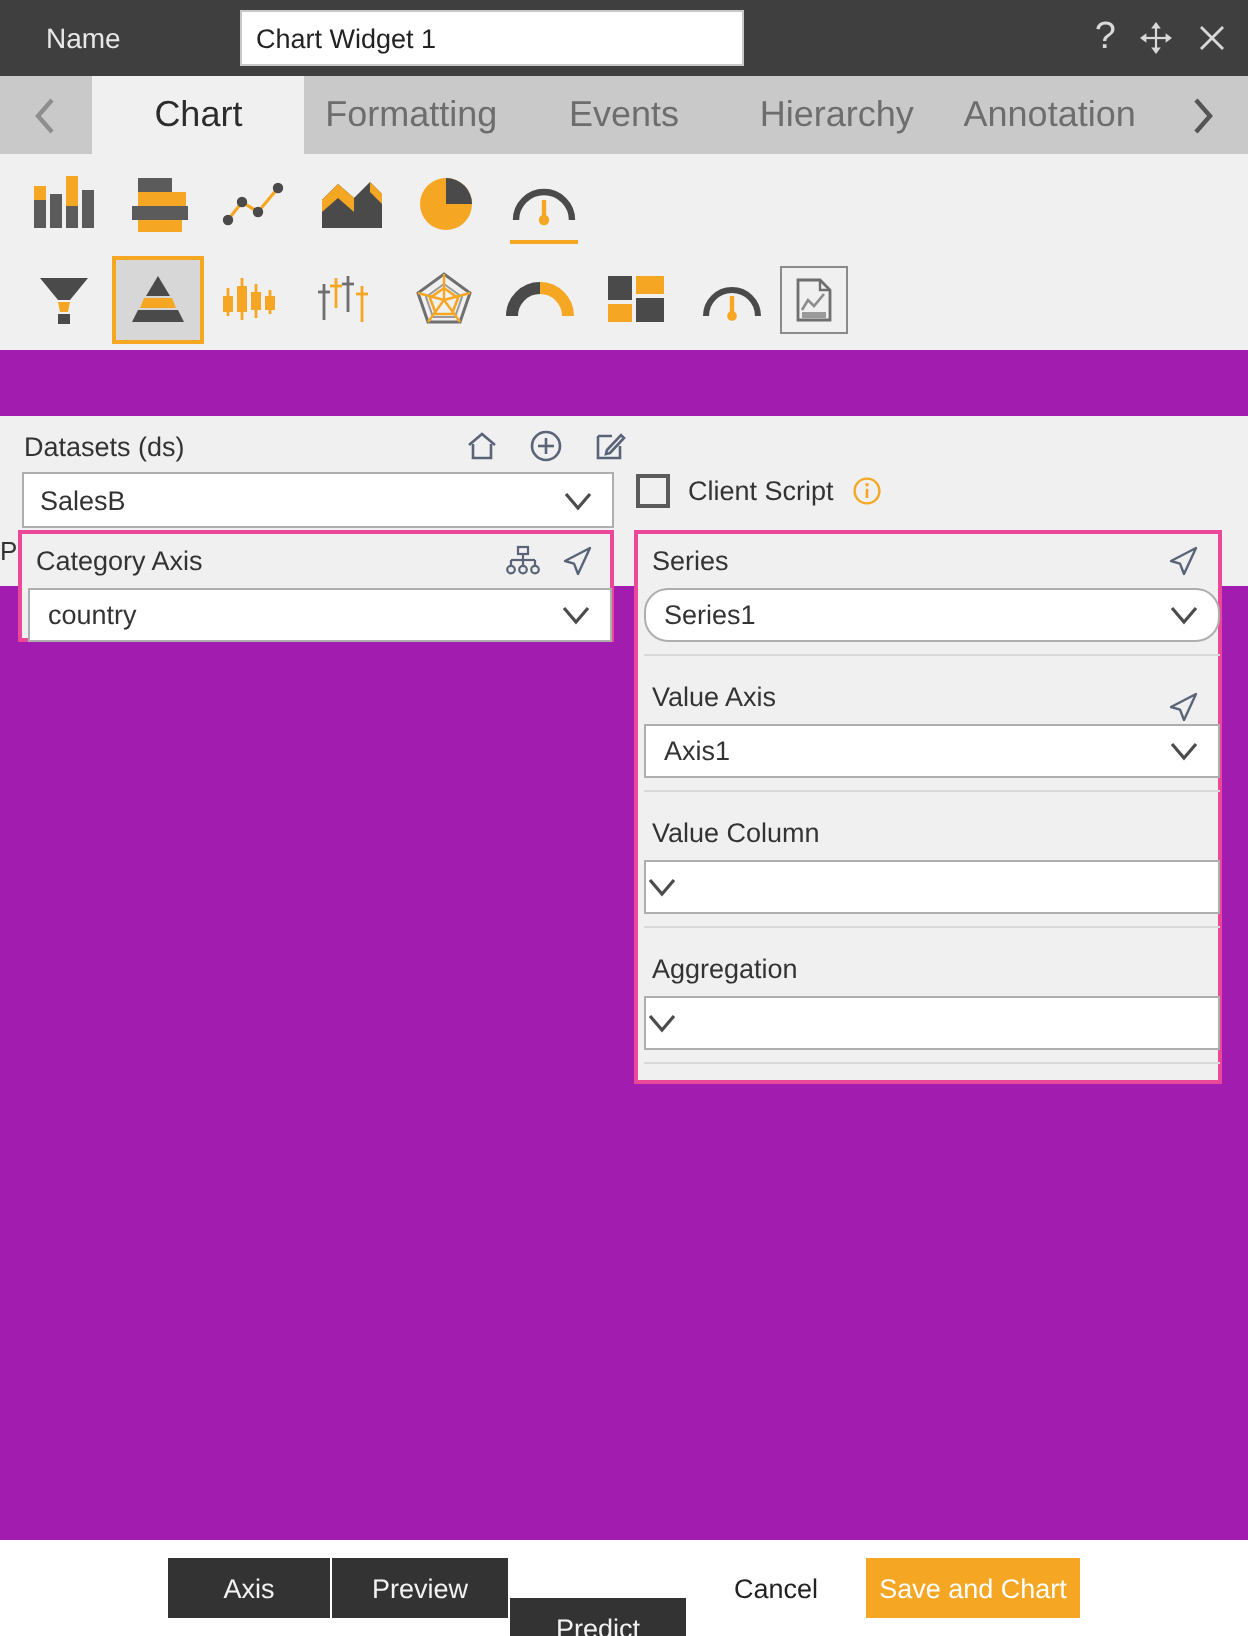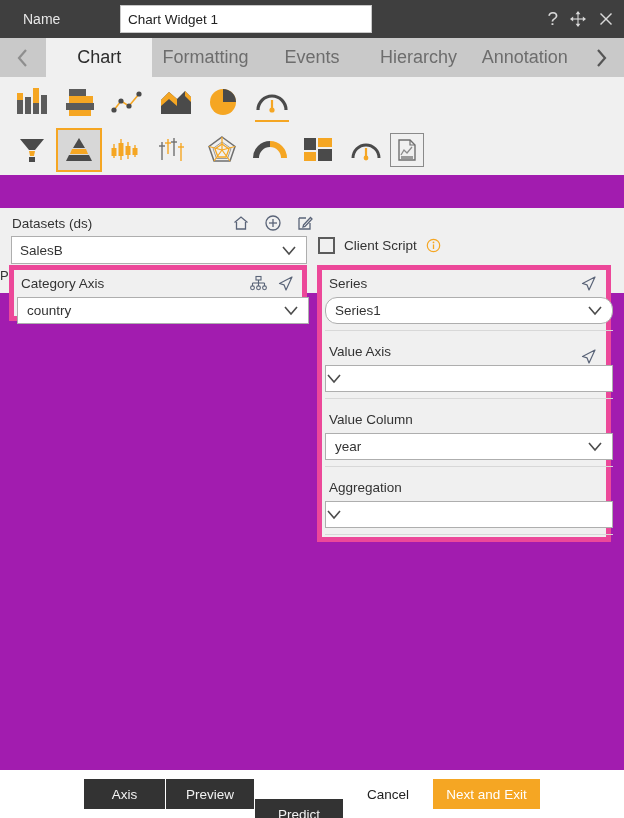--- a/index.html
+++ b/index.html
@@ -158,21 +158,21 @@
     border: 2px solid #5b5b5b;
     background: #f0f0f0;
   }
   .cs-text { font-size: 13.5px; color: #333; }
   .info-ic { display: flex; }
 
   
   .panel {
     position: absolute;
     background: #f0f0f0;
-    border: 5px solid #ec4899;
+    border: 2px solid #ec4899;
   }
   .panel-left {
     left: 9px; top: 265px;
     width: 298px; height: 56px;
   }
   .panel-right {
     left: 317px; top: 265px;
     width: 294px; height: 277px;
   }
   .field-label {
@@ -549,31 +549,31 @@
     </div>
     <div class="sep" style="left:3px; top:60px; width:288px;"></div>
 
     <div class="field-label" style="left:7px; top:74px;">Value Axis</div>
     <span class="f-ic" style="position:absolute; right:9px; top:78px;">
       <svg width="17" height="17" viewBox="0 0 17 17">
           <path d="M15 2 L2.5 8.5 L7 9.8 L9 15 Z" fill="none" stroke="#5a6478" stroke-width="1.2" stroke-linejoin="round"></path>
         </svg>
     </span>
     <div class="dd" style="left:3px; top:95px; width:288px; height:27px;">
+      <span class="val">Axis1</span>
       <span class="chev">
         <svg width="16" height="11" viewBox="0 0 16 11">
             <polyline points="2,2 8,9 14,2" fill="none" stroke="#4c4c4c" stroke-width="1.6"></polyline>
           </svg>
       </span>
     </div>
     <div class="sep" style="left:3px; top:128px; width:288px;"></div>
 
     <div class="field-label" style="left:7px; top:142px;">Value Column</div>
     <div class="dd" style="left:3px; top:163px; width:288px; height:27px;">
-      <span class="val">year</span>
       <span class="chev">
         <svg width="16" height="11" viewBox="0 0 16 11">
             <polyline points="2,2 8,9 14,2" fill="none" stroke="#4c4c4c" stroke-width="1.6"></polyline>
           </svg>
       </span>
     </div>
     <div class="sep" style="left:3px; top:196px; width:288px;"></div>
 
     <div class="field-label" style="left:7px; top:210px;">Aggregation</div>
     <div class="dd" style="left:3px; top:231px; width:288px; height:27px;">
@@ -585,16 +585,16 @@
     </div>
     <div class="sep" style="left:3px; top:264px; width:288px;"></div>
 
   </div>
 
   <div class="footer">
     <button class="btn btn-dark btn-next">Axis</button>
     <button class="btn btn-dark btn-preview">Preview</button>
     <button class="btn btn-dark btn-predict">Predict</button>
     <button class="btn btn-light btn-cancel">Cancel</button>
-    <button class="btn btn-accent btn-save">Next and Exit</button>
+    <button class="btn btn-accent btn-save">Save and Chart</button>
   </div>
 
 </div>
 
 </body></html>

